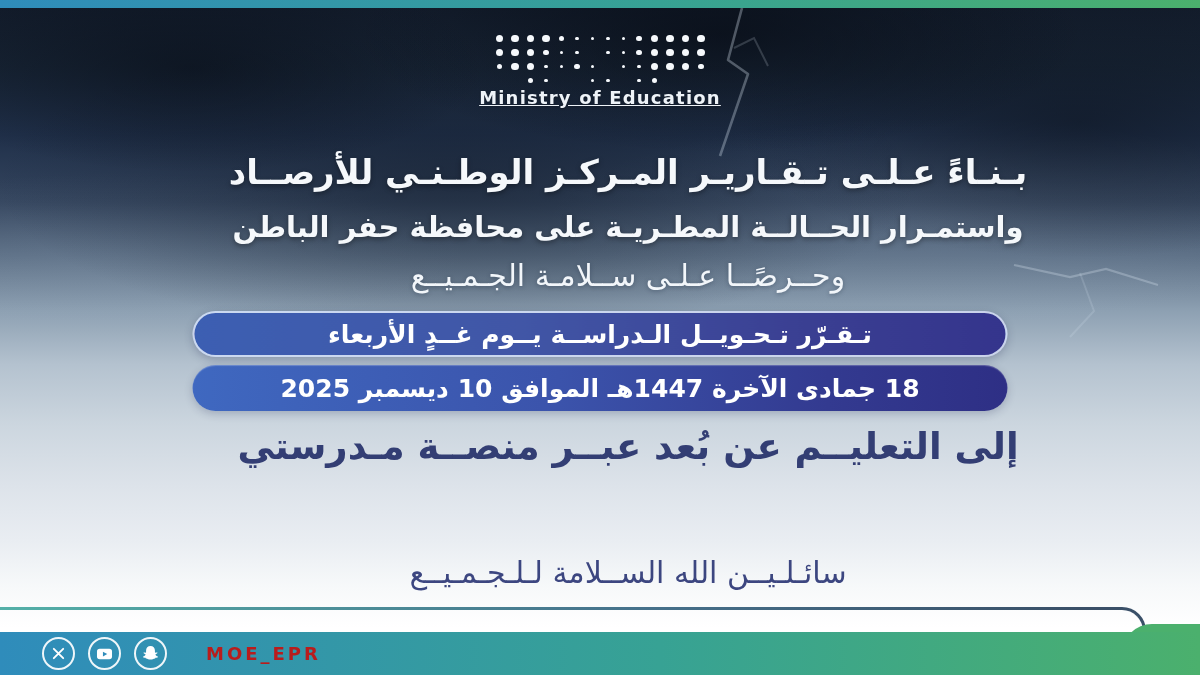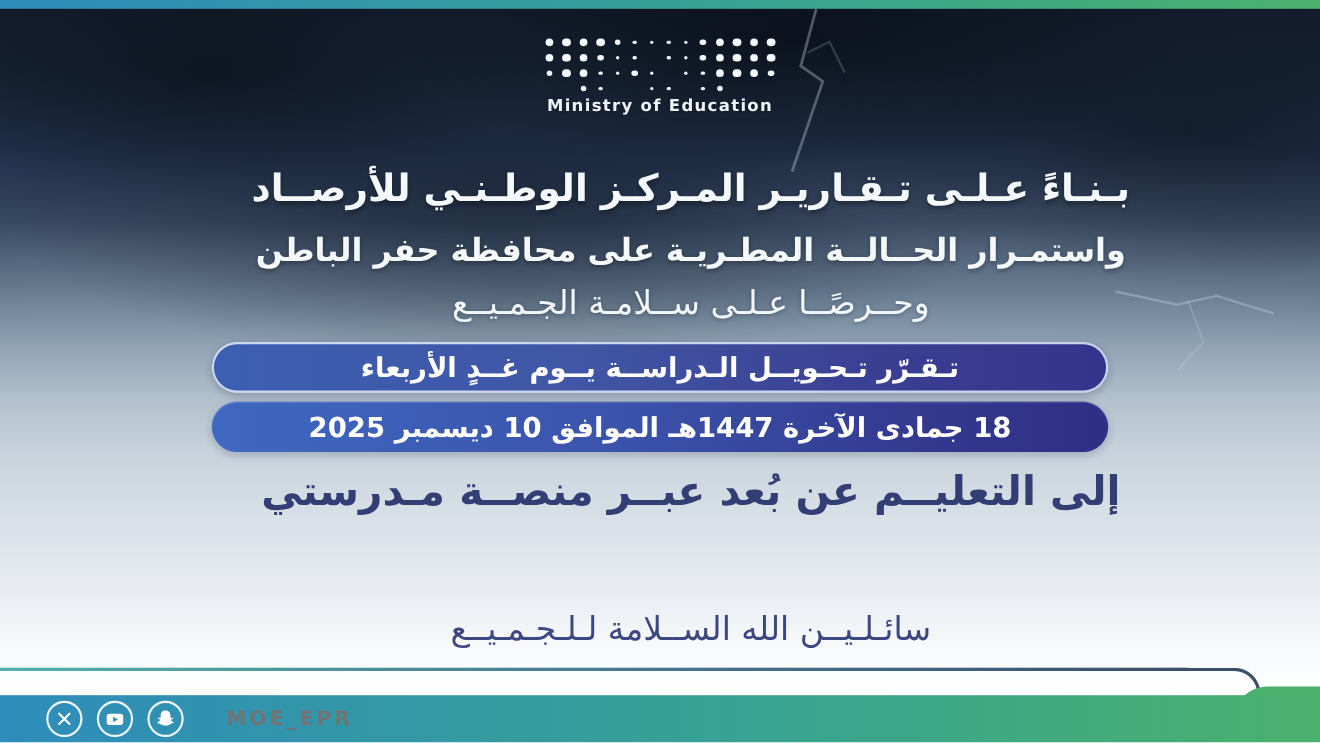--- a/index.html
+++ b/index.html
@@ -54,22 +54,22 @@
   .logo{position:absolute;left:0;top:34px;width:1200px;text-align:center;}
   .logo-dots{display:flex;flex-direction:column;align-items:center;gap:5px;}
   .dot-row{display:flex;}
   .dot-cell{width:15.5px;height:9px;display:flex;align-items:center;justify-content:center;}
   .dot{border-radius:50%;background:#f6f9fc;}
   .logo-ar{
     margin-top:7px;color:#f6f9fc;font-size:26px;font-weight:bold;
     text-shadow:0 1px 3px rgba(0,0,0,.3);
   }
   .logo-en{
-    margin-top:2px;color:#eef3f8;font-size:15px;font-weight:bold;
-    letter-spacing:1.2px;text-shadow:0 1px 2px rgba(0,0,0,.3);
+    margin-top:2px;color:#eef3f8;font-size:18px;font-weight:bold;
+    letter-spacing:1.2px;text-shadow:0 1px 2px rgba(0,0,0,.3);text-decoration:underline;
   }
 
   
   .line{position:absolute;left:0;width:1200px;text-align:center;white-space:nowrap;direction:rtl;padding-left:28px;}
   .white-bold{color:#f5f8fb;font-weight:bold;text-shadow:0 2px 5px rgba(0,0,0,.35);}
   .white-light{color:#f2f6fa;font-weight:normal;text-shadow:0 1px 4px rgba(20,35,55,.35);}
   .intro1{top:152px;font-size:34px;}
   .intro2{top:210px;font-size:29px;}
   .safety{top:258px;font-size:30px;}
 
@@ -104,21 +104,21 @@
   .footer-left{
     position:absolute;left:42px;top:632px;height:43px;
     display:flex;align-items:center;gap:13px;
   }
   .social-circle{
     width:33px;height:33px;border:2.5px solid rgba(255,255,255,.92);
     border-radius:50%;display:flex;align-items:center;justify-content:center;
     box-sizing:border-box;cursor:pointer;
   }
   .handle{
-    margin-left:26px;color:#737373;font-size:18px;font-weight:bold;
+    margin-left:26px;color:#b91c1c;font-size:18px;font-weight:bold;
     letter-spacing:3px;
   }
   .footer-right{
     position:absolute;right:52px;top:632px;height:43px;
     display:flex;align-items:center;
     color:#ffffff;font-size:20px;font-weight:bold;direction:rtl;white-space:nowrap;
     text-shadow:0 1px 2px rgba(0,60,40,.25);
   }
 </style>
 </head>

